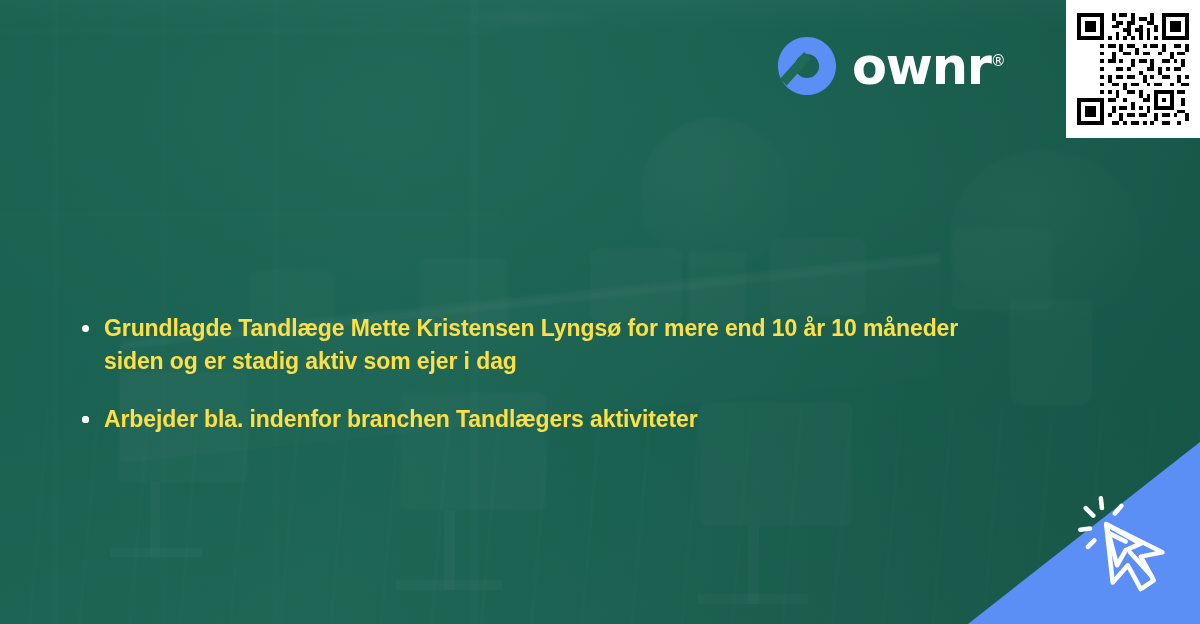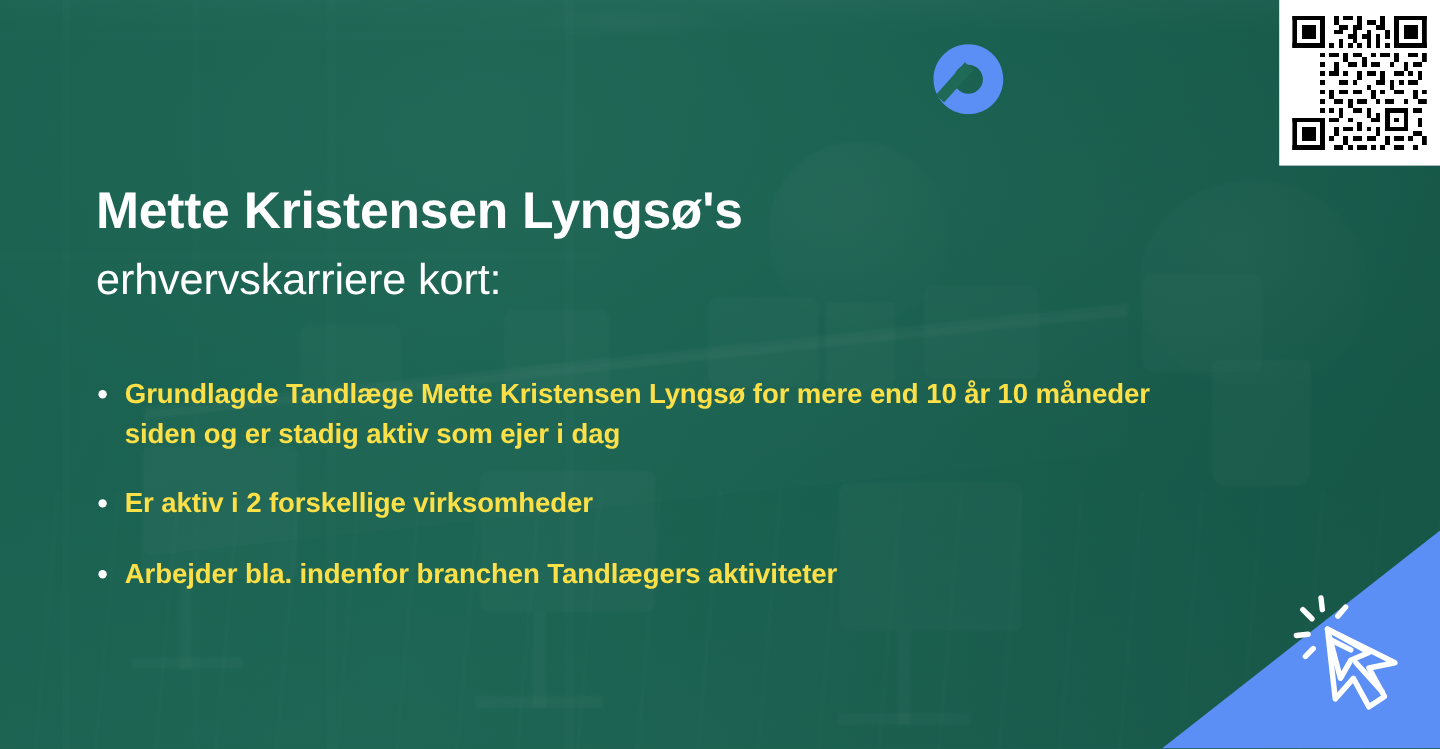--- a/index.html
+++ b/index.html
@@ -307,20 +307,21 @@
     <div class="tint"></div>
   </div>
 
   <div class="logo">
     <span>
       <svg class="logo-mark" viewBox="0 0 64 64" aria-hidden="true">
         <path fill="#5c8ff6" d="M32 2C15.4 2 2 15.4 2 32s13.4 30 30 30 30-13.4 30-30S48.6 2 32 2zm0 42.5c-6.9 0-12.5-5.6-12.5-12.5S25.1 19.5 32 19.5 44.5 25.1 44.5 32 38.9 44.5 32 44.5z"></path>
         <path fill="#1f6a57" d="M4 45.5 L29 17.5 L36.5 24 L11 52 Z"></path>
       </svg>
     </span>
+    <span class="logo-word"><span>ownr</span><span class="logo-reg">®</span></span>
   </div>
 
   <div class="qr-panel">
     <svg class="qr-canvas" width="112" height="112" viewBox="0 0 29 29" shape-rendering="crispEdges" aria-hidden="true">
       <rect width="29" height="29" fill="#ffffff"></rect>
       <g fill="#000000">
 
         <rect x="0" y="0" width="7" height="1"></rect>
           <rect x="0" y="6" width="7" height="1"></rect>
         <rect x="0" y="0" width="1" height="7"></rect>
@@ -450,33 +451,28 @@
           <rect x="12" y="28" width="1" height="1"></rect>
         <rect x="14" y="28" width="2" height="1"></rect>
           <rect x="17" y="28" width="1" height="1"></rect>
         <rect x="19" y="28" width="1" height="1"></rect>
           <rect x="22" y="28" width="2" height="1"></rect>
         <rect x="26" y="28" width="1" height="1"></rect>
       </g>
     </svg>
   </div>
 
-  <div class="headline">
-    <h1 class="headline-line1">Mette Kristensen Lyngsø's</h1>
-    <h2 class="headline-line2">erhvervskarriere kort:</h2>
-  </div>
 
   <ul class="bullets">
     <li class="bullet">
       <span class="bullet-dot"></span>
       <span>Grundlagde Tandlæge Mette Kristensen Lyngsø for mere end 10 år 10 måneder siden og er stadig aktiv som ejer i dag</span>
     </li>
     <li class="bullet">
       <span class="bullet-dot"></span>
-      <span>Er aktiv i 2 forskellige virksomheder</span>
     </li>
     <li class="bullet">
       <span class="bullet-dot"></span>
       <span>Arbejder bla. indenfor branchen Tandlægers aktiviteter</span>
     </li>
   </ul>
 
   <div class="corner"></div>
   <svg class="cursor-icon" viewBox="0 0 100 100" fill="none" aria-hidden="true">
     <g stroke="#ffffff" stroke-width="4.2" stroke-linecap="round" stroke-linejoin="round">

